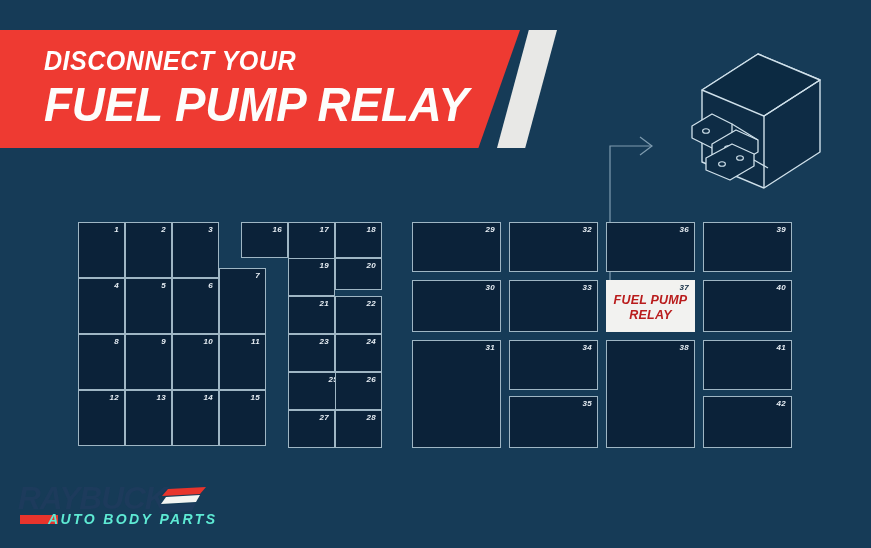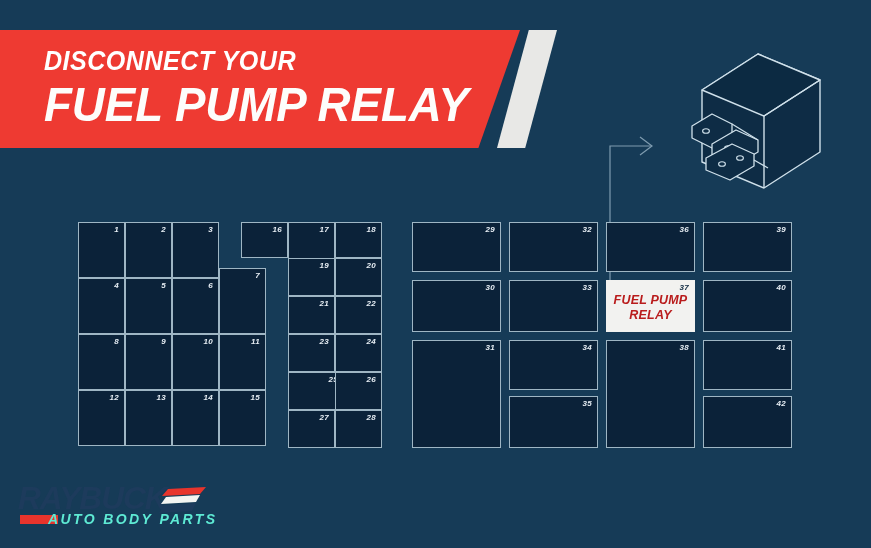--- a/index.html
+++ b/index.html
@@ -194,21 +194,21 @@
         </div>
         <div class="cell" style="left: 288px; top: 222px; width: 47px; height: 44px;">
           <span class="num">17</span>
         </div>
         <div class="cell" style="left: 335px; top: 222px; width: 47px; height: 36px;">
           <span class="num">18</span>
         </div>
         <div class="cell" style="left: 288px; top: 258px; width: 47px; height: 38px; padding-left: 16px;">
           <span class="num">19</span>
         </div>
-        <div class="cell" style="left: 335px; top: 258px; width: 47px; height: 38px;">
+        <div class="cell" style="left: 335px; top: 258px; width: 47px; height: 32px;">
           <span class="num">20</span>
         </div>
         <div class="cell" style="left: 288px; top: 296px; width: 47px; height: 38px;">
           <span class="num">21</span>
         </div>
         <div class="cell" style="left: 335px; top: 296px; width: 47px; height: 38px;">
           <span class="num">22</span>
         </div>
         <div class="cell" style="left: 288px; top: 334px; width: 47px; height: 38px;">
           <span class="num">23</span>

